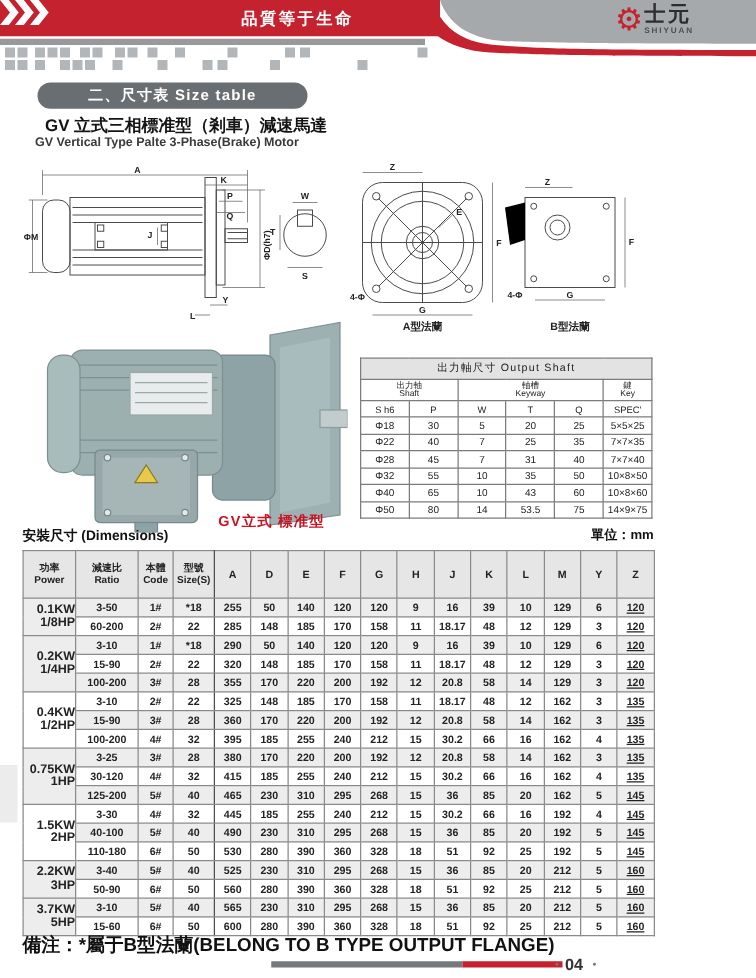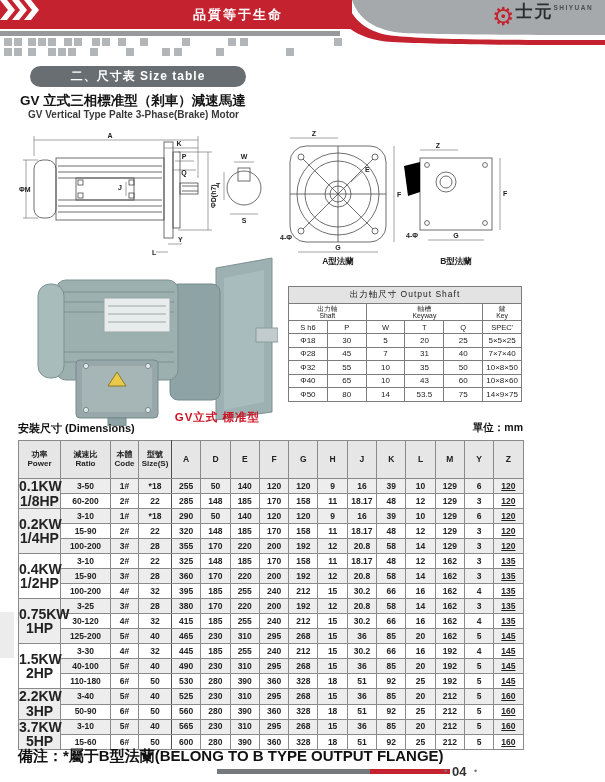--- a/index.html
+++ b/index.html
@@ -7,30 +7,30 @@
   body { font-family:"Liberation Sans", sans-serif; color:#1b1b1b; }
   .page { position:relative; width:605px; height:782px; background:#fff; overflow:hidden; margin:0 auto; }
 
   
   .hdr { position:absolute; left:0; top:0; width:605px; height:54px; }
   .hdr svg { position:absolute; left:0; top:0; }
   .slogan { position:absolute; left:193px; top:6px; color:#fff; font-size:13px; font-weight:bold; letter-spacing:2px; }
   .chevrons { position:absolute; left:146px; top:5px; }
   .logo { position:absolute; left:492px; top:3px; display:flex; align-items:flex-start; }
   .logo .gear { font-size:25px; line-height:26px; color:#c5222f; margin-right:1px; }
-  .logo .ltxt { display:flex; flex-direction:row; }
+  .logo .ltxt { display:flex; flex-direction:column; }
   .logo .lname { font-size:17px; font-weight:bold; color:#2b2d2e; letter-spacing:2px; line-height:17px; }
   .logo .lsub { font-size:6.5px; font-weight:bold; color:#4c4f51; letter-spacing:1.5px; margin-top:1px; }
 
   .squares i { position:absolute; width:8px; height:8px; background:#b3b6b8; display:block; }
 
   
   .badge { position:absolute; left:30px; top:66px; width:216px; height:21px; background:#696e72; border-radius:11px;
            color:#fff; font-size:12px; font-weight:bold; text-align:center; line-height:21px; letter-spacing:1px; }
-  .title-zh { position:absolute; left:20px; top:92px; font-size:13.5px; font-weight:bold; color:#141414; }
+  .title-zh { position:absolute; left:36px; top:92px; font-size:13.5px; font-weight:bold; color:#141414; }
   .title-en { position:absolute; left:28px; top:109px; font-size:10px; font-weight:bold; color:#3a3a3a; }
 
   
   .drawing { position:absolute; left:18px; top:130px; }
   .drawing text { font-size:7px; font-weight:bold; fill:#222; font-family:"Liberation Sans",sans-serif; }
   .drawing .cap { font-size:8.5px; }
   .drawing line, .drawing path, .drawing rect, .drawing circle { stroke:#4a4a4a; fill:none; stroke-width:0.8; }
   .drawing .dim { stroke:#666; stroke-width:0.6; }
 
   
@@ -50,21 +50,21 @@
   
   .dims-label { position:absolute; left:18px; top:421px; font-size:11px; font-weight:bold; color:#111; }
   .dims-unit  { position:absolute; left:423px; top:421px; width:100px; text-align:right; font-size:10.5px; font-weight:bold; color:#111; }
   .dimtable { position:absolute; left:18px; top:440px; width:505px; border-collapse:collapse; table-layout:fixed;
               font-size:8.5px; text-align:center; border:1.6px solid #3f3f3f; }
   .dimtable th, .dimtable td { border:1px solid #8a8a8a; padding:0; font-weight:bold; color:#222; line-height:1.05; }
   .dimtable thead th { background:#e6e6e6; height:38px; font-size:8.5px; }
   .dimtable thead .two { font-size:8px;margin-top:28px; }
   .dimtable td { height:15px; }
   .dimtable tr.alt td { background:#ededed; }
-  .dimtable td.power-cell { background:#fff; font-size:14px; }
+  .dimtable td.power-cell { background:#fff; font-size:10px;text-align:right; }
   .dimtable tr.group-start td { border-top:1.4px solid #4f4f4f; }
   .dimtable td.zcol { text-decoration:underline; }
   .dimtable td.sep, .dimtable thead th.sep { border-right:1.4px solid #4f4f4f; }
 
   
   .note { position:absolute; left:18px; top:747px; font-size:15px; font-weight:bold; color:#111; }
   .footer { position:absolute; left:0; top:764px; width:605px; height:16px; }
   .footer .bar { position:absolute; top:5px; height:5px; display:block; }
   .footer .bar.g { left:217px; width:153px; background:#75797b; }
   .footer .bar.r { left:370px; width:80px; background:#c5222f; }
@@ -294,20 +294,28 @@
     <tbody>
         <tr>
           <td>Φ18</td>
           <td>30</td>
           <td>5</td>
           <td>20</td>
           <td>25</td>
           <td>5×5×25</td>
         </tr>
         <tr>
+          <td>Φ22</td>
+          <td>40</td>
+          <td>7</td>
+          <td>25</td>
+          <td>35</td>
+          <td>7×7×35</td>
+        </tr>
+        <tr>
           <td>Φ28</td>
           <td>45</td>
           <td>7</td>
           <td>31</td>
           <td>40</td>
           <td>7×7×40</td>
         </tr>
         <tr>
           <td>Φ32</td>
           <td>55</td>

